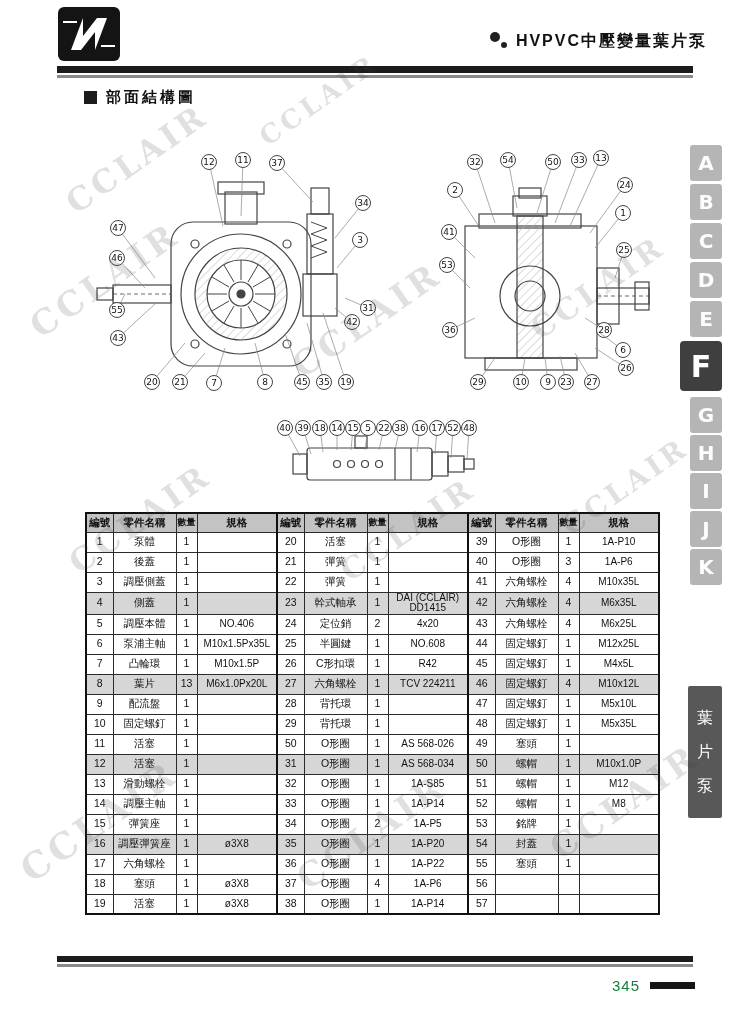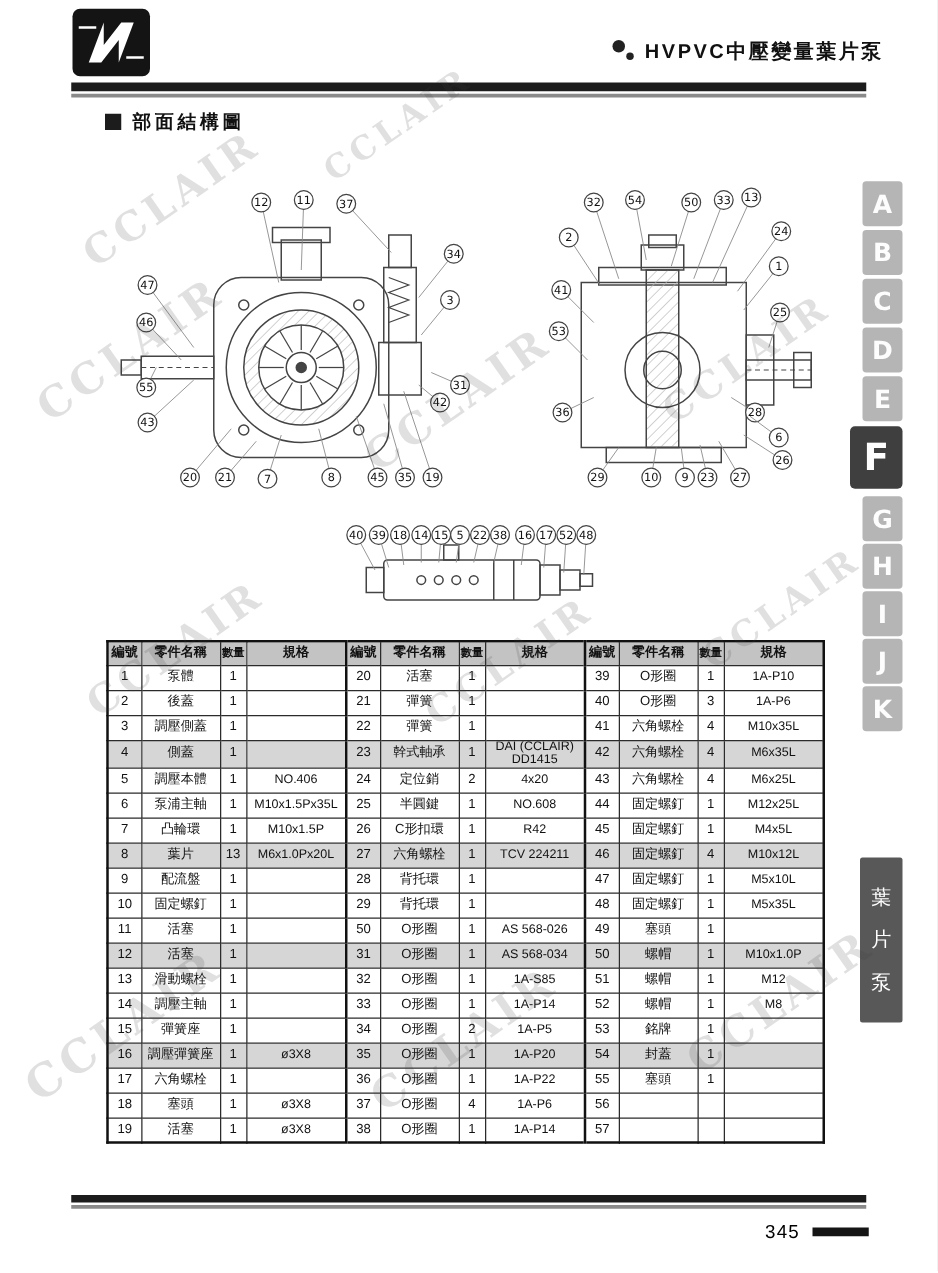--- a/index.html
+++ b/index.html
@@ -49,21 +49,21 @@
   .side-tab { position:absolute; right:0; width:32px; background:#b5b5b5; color:#fdfdfd; font-weight:bold;
               font-size:20px; display:flex; align-items:center; justify-content:center; border-radius:3px;
               font-family:"DejaVu Sans",sans-serif; }
   .side-tab.active { width:42px; background:#3f3f3f; font-size:30px; border-radius:4px; }
 
   .product-tab { position:absolute; right:28px; top:686px; width:34px; height:132px; background:#585858; color:#fff;
                  display:flex; flex-direction:column; align-items:center; justify-content:center; gap:13px;
                  font-size:16px; border-radius:2px; }
 
   
-  .pageno { position:absolute; right:110px; top:977px; font-size:15px; letter-spacing:1px; color:#000000; }
+  .pageno { position:absolute; right:110px; top:977px; font-size:15px; letter-spacing:1px; color:#15803d; }
   .endbar { position:absolute; right:55px; top:982px; width:45px; height:7px; background:#151515; }
 
   
   #wm-layer { position:absolute; inset:0; pointer-events:none; z-index:40; }
   .wm { position:absolute; color:rgba(60,60,60,0.16); font-weight:bold; letter-spacing:4px;
         transform:rotate(-35deg); font-family:"DejaVu Serif",serif; white-space:nowrap; }
 </style>
 </head>
 <body>
 

